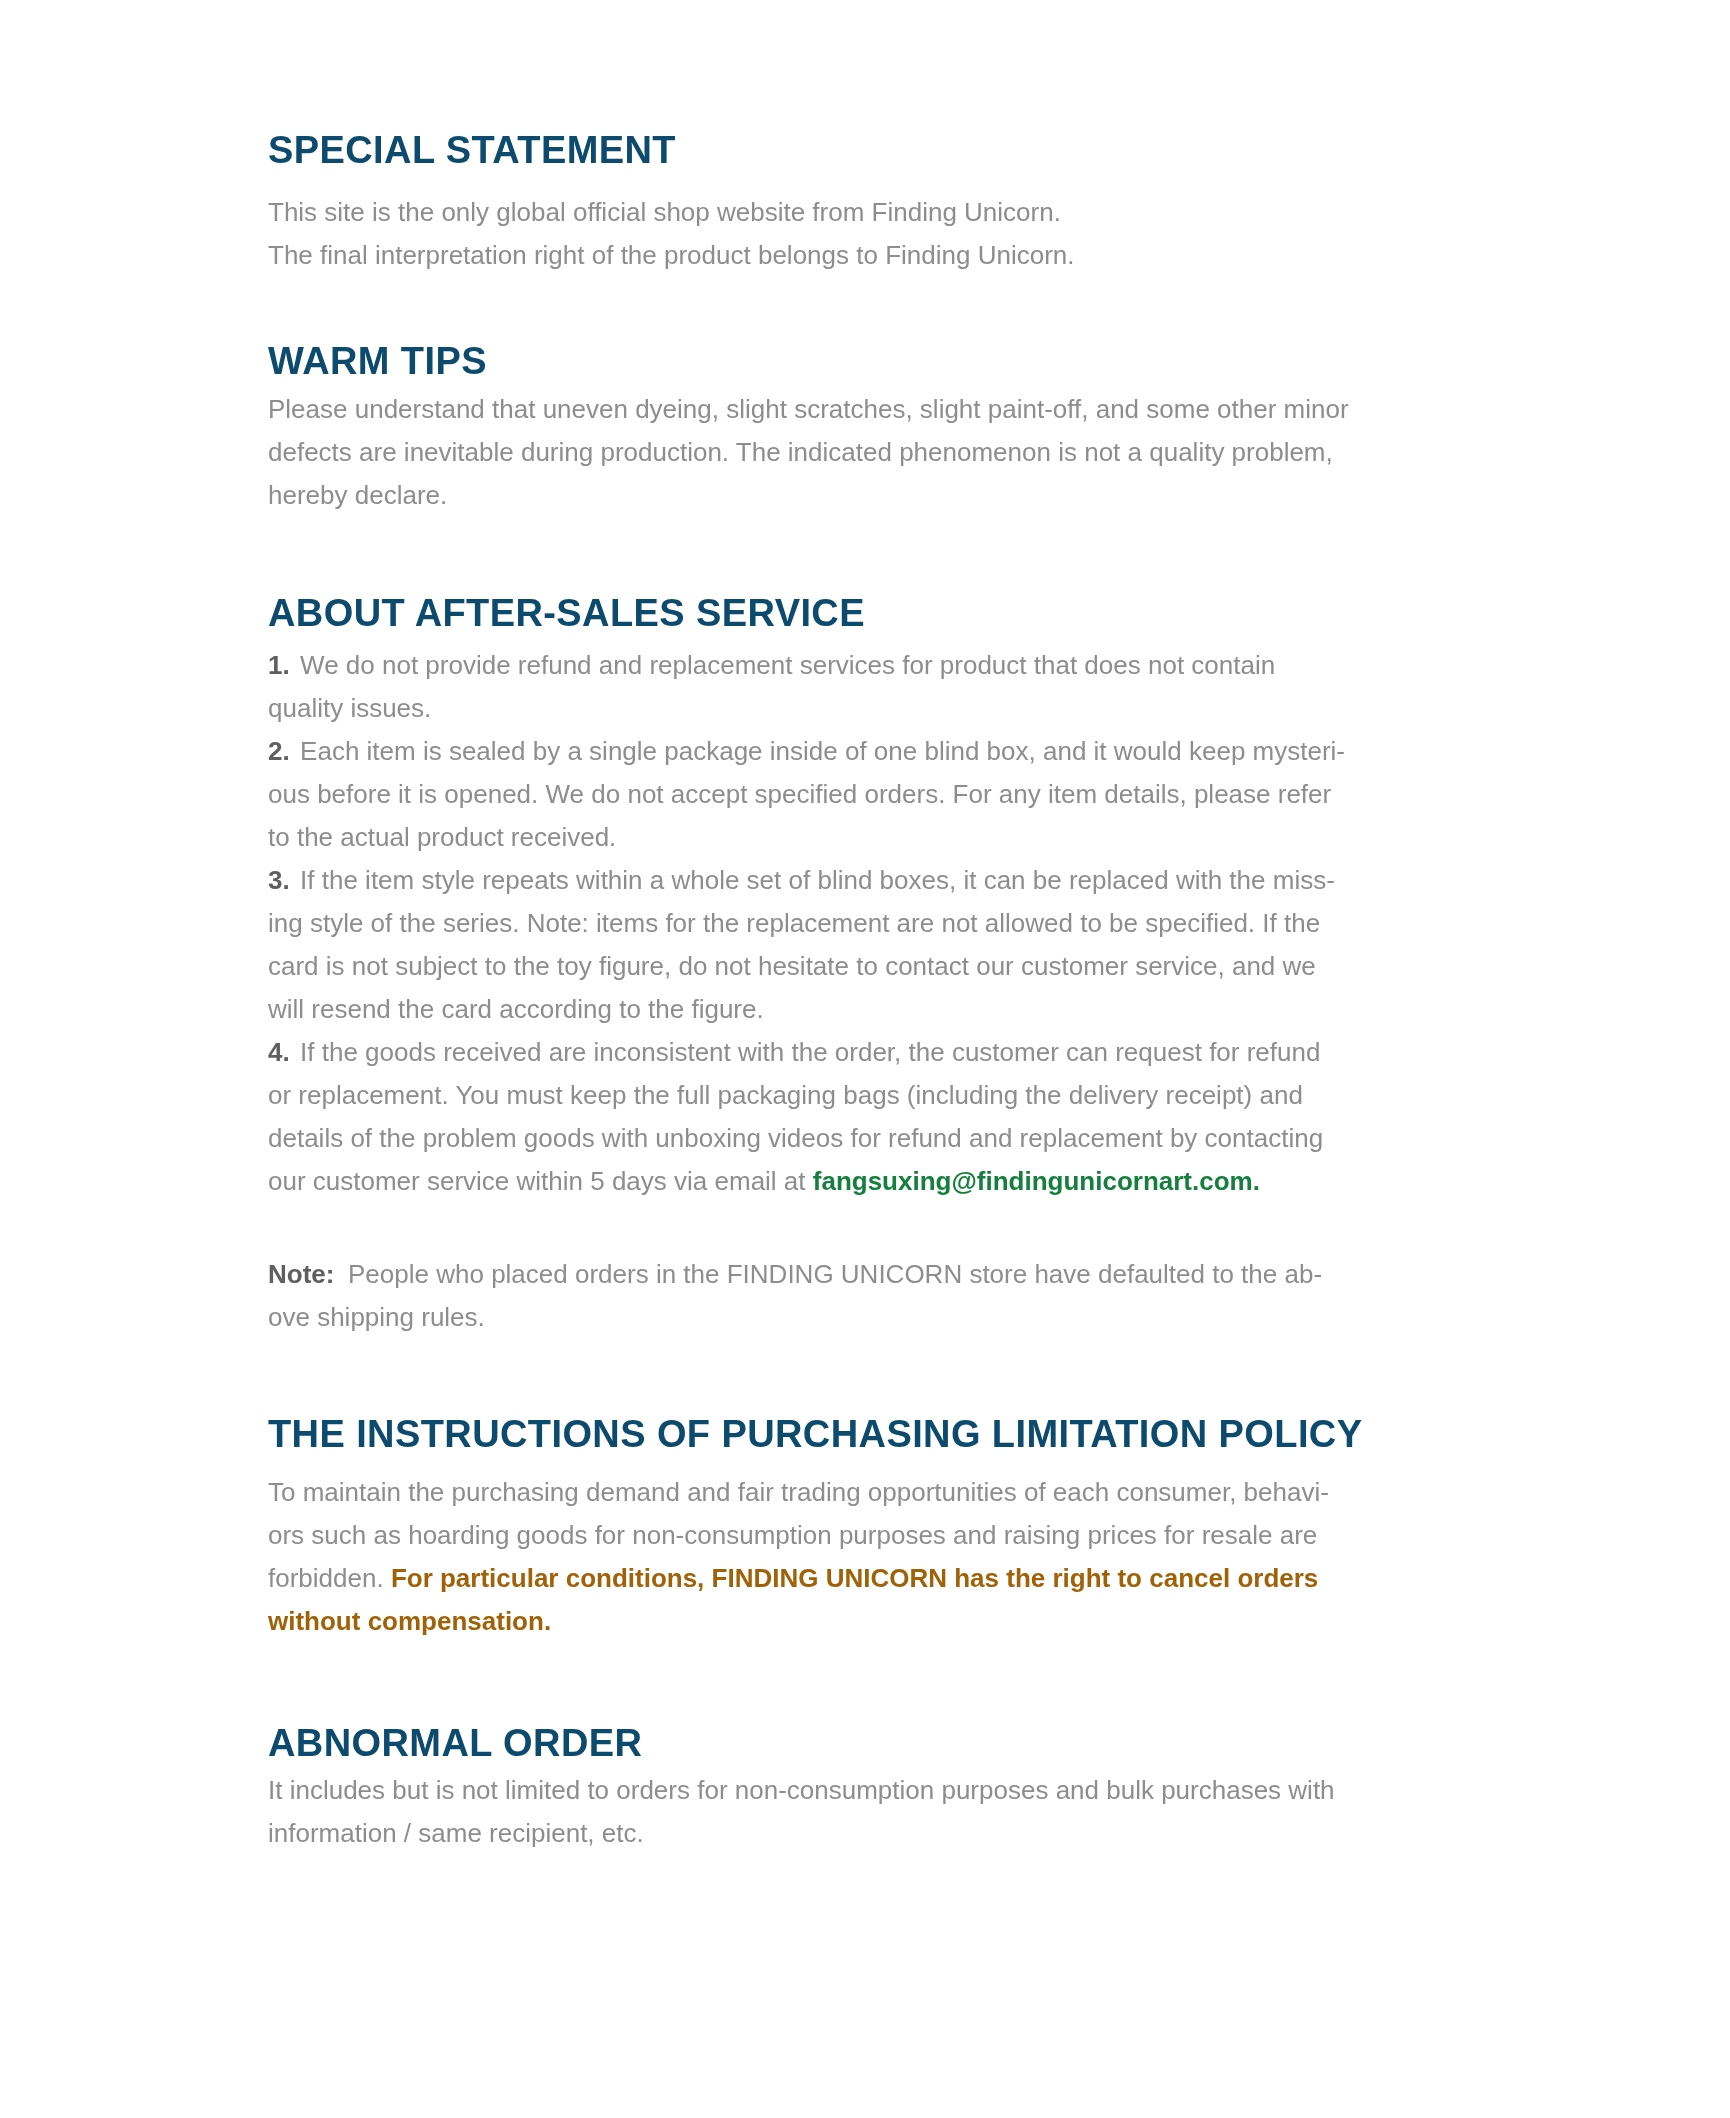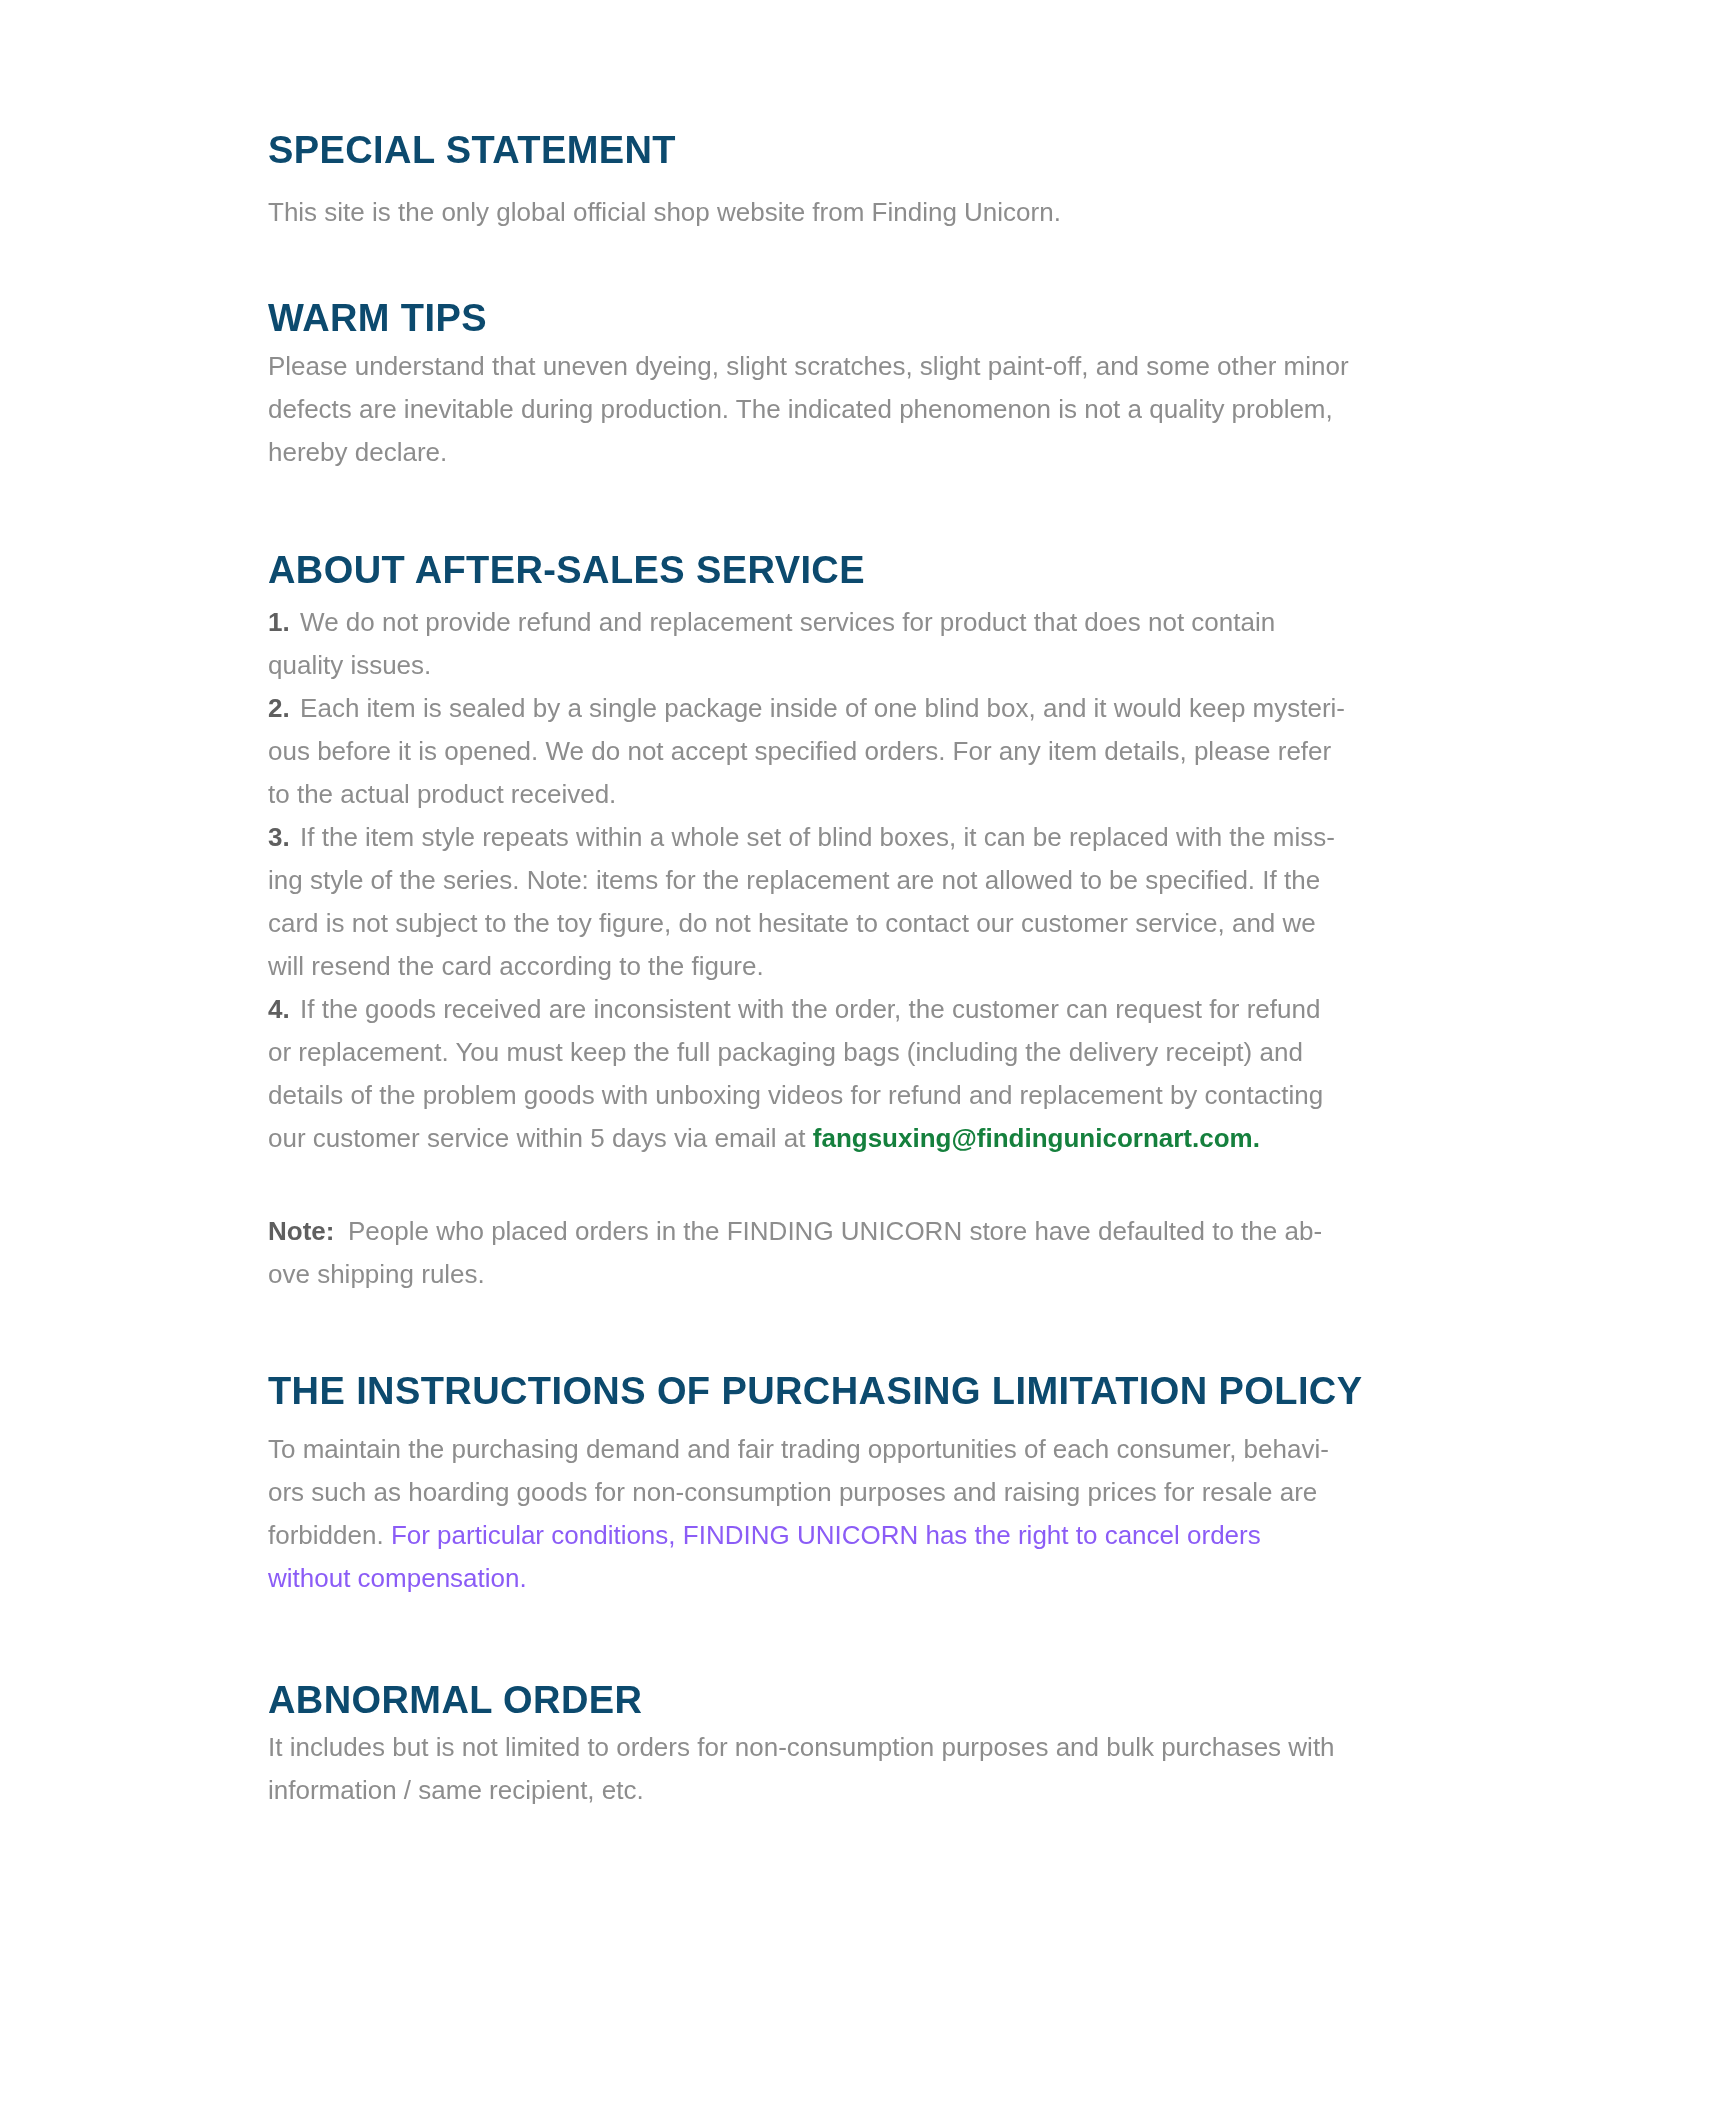--- a/index.html
+++ b/index.html
@@ -39,22 +39,22 @@
   .note-label {
     font-weight: 700;
     color: #5f5f5f;
     margin-right: 13.6px;
   }
   .email {
     font-weight: 700;
     color: #15803d;
   }
   .bold-black {
-    font-weight: 400;
-    color: #8b5cf6;
+    font-weight: 700;
+    color: #a16207;
   }
   
   .h-special      { margin-top: 88px; }
   .ss-body        { margin-top: 18.4px; }
   .h-warmtips     { margin-top: 62px; }
   .wt-body        { margin-top: 3.2px; }
   .h-aftersales   { margin-top: 74px; }
   .as-items       { margin-top: 8px; }
   .as-note        { margin-top: 50px; }
   .h-purchasing   { margin-top: 73px; }
@@ -64,20 +64,21 @@
 </style>
 </head>
 <body>
 
 <div class="page">
 
 
   <h2 class="h-special">SPECIAL STATEMENT</h2>
   <div class="ss-body">
     <div class="line">This site is the only global official shop website from Finding Unicorn.</div>
+    <div class="line">The final interpretation right of the product belongs to Finding Unicorn.</div>
   </div>
 
   <h2 class="h-warmtips">WARM TIPS</h2>
   <div class="wt-body">
     <div class="line">Please understand that uneven dyeing, slight scratches, slight paint-off, and some other minor</div>
     <div class="line">defects are inevitable during production. The indicated phenomenon is not a quality problem,</div>
     <div class="line">hereby declare.</div>
   </div>
 
   <h2 class="h-aftersales">ABOUT AFTER-SALES SERVICE</h2>

